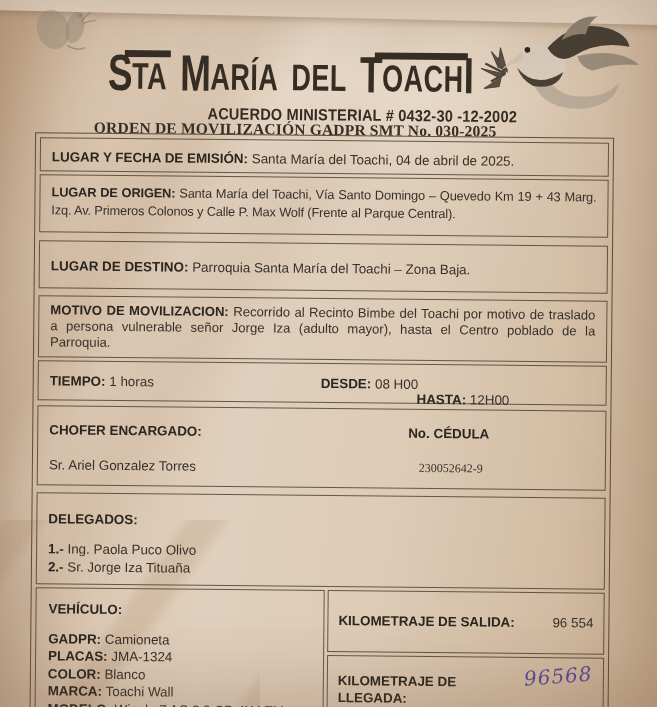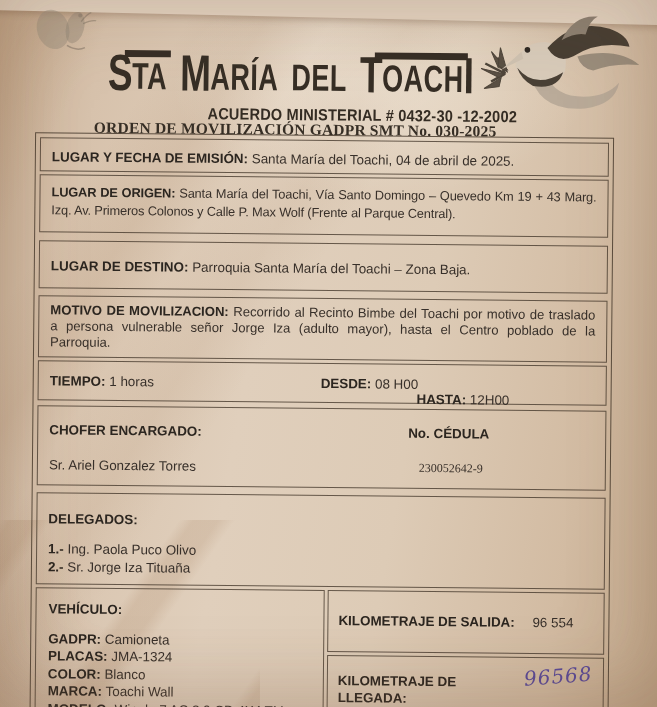--- a/index.html
+++ b/index.html
@@ -61,21 +61,21 @@
   .serifnum{font-family:"Liberation Serif", serif;font-size:12px;}
   .r-delegados{padding-top:17px;height:73px;margin-bottom:3px;}
   .r-delegados .items{margin-top:13px;line-height:18px;}
   .r-vehiculo{border:none;padding:0;margin:0;display:flex;gap:3px;height:170px;}
   .veh-left{width:289px;border:1.5px solid rgba(70,58,45,.8);padding:12px 12px 0;box-sizing:border-box;}
   .veh-left .lines{margin-top:13px;line-height:17.6px;white-space:nowrap;}
   .veh-right{flex:1;display:flex;flex-direction:column;gap:3px;}
   .km-box{border:1.5px solid rgba(70,58,45,.8);display:flex;align-items:center;padding:0 10px;box-sizing:border-box;}
   .km-salida{height:62px;}
   .km-llegada{flex:1;align-items:flex-start;padding-top:16px;}
-  .km-val{margin-left:auto;margin-right:20px;}
+  .km-val{margin-left:auto;margin-right:0;}
   .handwriting{font-family:"DejaVu Serif", serif;font-style:italic;font-size:20px;color:#5a4a9a;
     margin-left:14px;margin-top:-6px;transform:rotate(-5deg);letter-spacing:1px;display:inline-block;}
 </style>
 </head>
 <body>
 
 <div class="stains"></div>
 <div class="stain-bottom"></div>
 <div class="back-sheet"></div>
 

